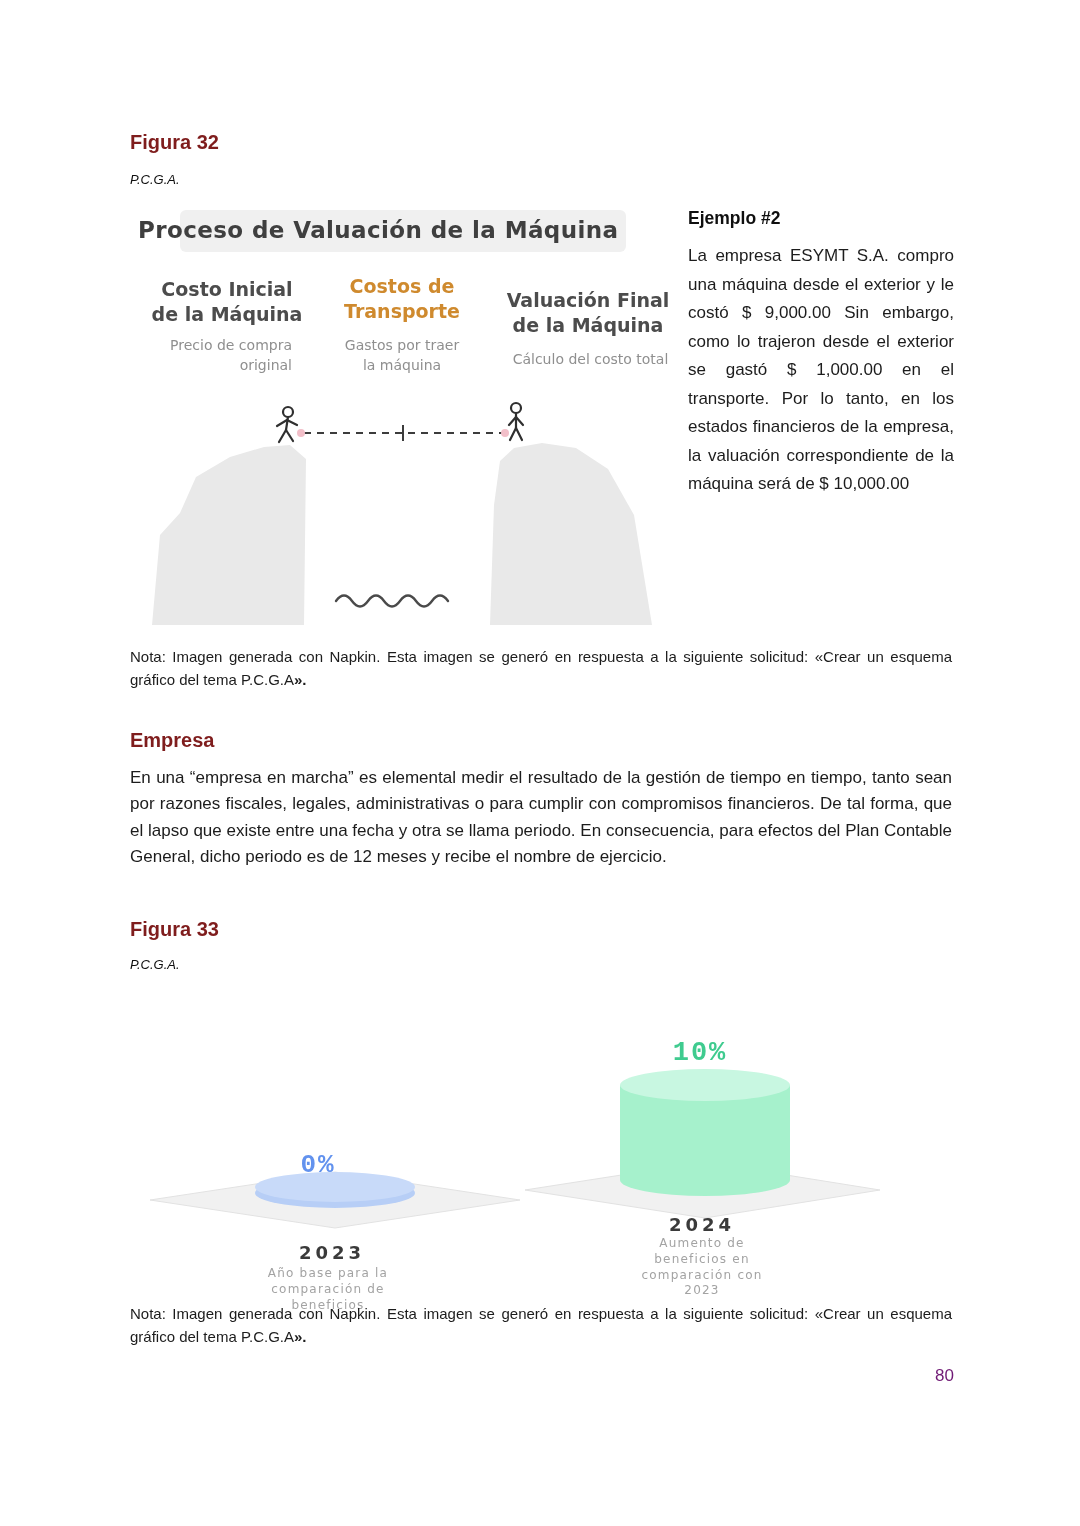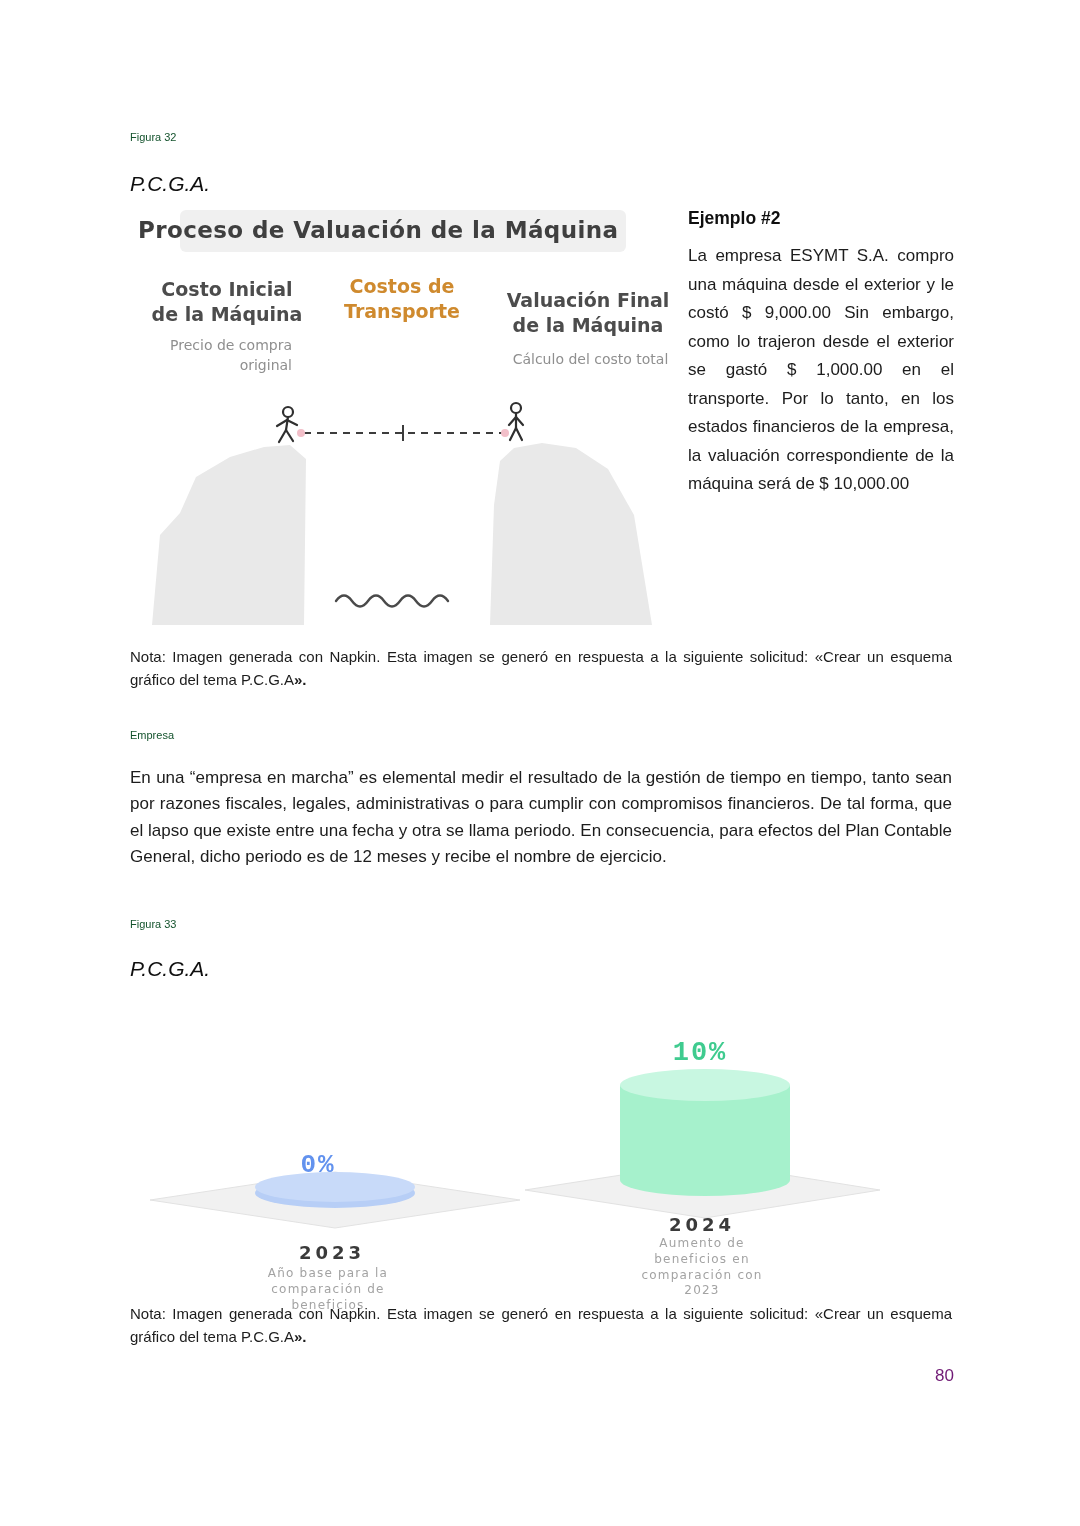--- a/index.html
+++ b/index.html
@@ -5,22 +5,22 @@
   * { margin:0; padding:0; box-sizing:border-box; }
   html,body { background:#ffffff; }
   .page {
     position:relative; width:1080px; height:1526px; background:#ffffff;
     font-family:"Liberation Sans", sans-serif; color:#1c1c1c; overflow:hidden;
   }
   .abs { position:absolute; }
   .bold { font-weight:bold; }
   .preline { white-space:pre-line; }
 
-  .fig-label { font-size:11px; font-weight:normal; color:#14532d; }
-  .fig-sub   { font-size:21px; font-style:italic; color:#0f0f0f; }
+  .fig-label { font-size:20px; font-weight:bold; color:#7f1d1d; }
+  .fig-sub   { font-size:13px; font-style:italic; color:#0f0f0f; }
   .body-text { font-size:17px; line-height:1.55; text-align:justify; color:#1c1c1c; }
   .nota      { font-size:15px; line-height:1.5;  text-align:justify; color:#1c1c1c; }
 
   
   .d1 { position:absolute; left:138px; top:205px; width:530px; height:430px;
         font-family:"DejaVu Sans", sans-serif; }
   .d1 svg { position:absolute; left:0; top:0; }
   .d1-title { position:absolute; left:0; right:0; top:12px; text-align:left;
               font-size:23px; font-weight:bold; color:#3f3f3f; letter-spacing:0.4px; }
   .d1-head { position:absolute; font-size:19px; font-weight:bold; text-align:center;
@@ -86,20 +86,22 @@
     </svg>
     <div class="d1-title">Proceso de Valuación de la Máquina</div>
     <div class="d1-head preline" style="left:4px; top:72px; width:170px;">Costo Inicial
 de la Máquina</div>
     <div class="d1-head orange preline" style="left:179px; top:69px; width:170px;">Costos de
 Transporte</div>
     <div class="d1-head preline" style="left:365px; top:83px; width:170px;">Valuación Final
 de la Máquina</div>
     <div class="d1-sub preline" style="left:0; top:131px; width:154px; text-align:right;">Precio de compra
 original</div>
+    <div class="d1-sub preline" style="left:179px; top:131px; width:170px; text-align:center;">Gastos por traer
+la máquina</div>
     <div class="d1-sub preline" style="left:360px; top:145px; width:185px; text-align:center;">Cálculo del costo total</div>
   </div>
 
   <div class="abs" style="left:688px; top:208px; width:266px;">
     <div class="ej-head">Ejemplo #2</div>
     <div class="ej-body">La empresa ESYMT S.A. compro una máquina desde el exterior y le costó $ 9,000.00 Sin embargo, como lo trajeron desde el exterior se gastó $ 1,000.00 en el transporte. Por lo tanto, en los estados financieros de la empresa, la valuación correspondiente de la máquina será de $ 10,000.00</div>
   </div>
 
   <p class="abs nota" style="left:130px; top:646px; width:822px;"><span>Nota: Imagen generada con Napkin. Esta imagen se generó en respuesta a la siguiente solicitud: «Crear un esquema gráfico del tema P.C.G.A</span><span class="bold">».</span></p>
 

